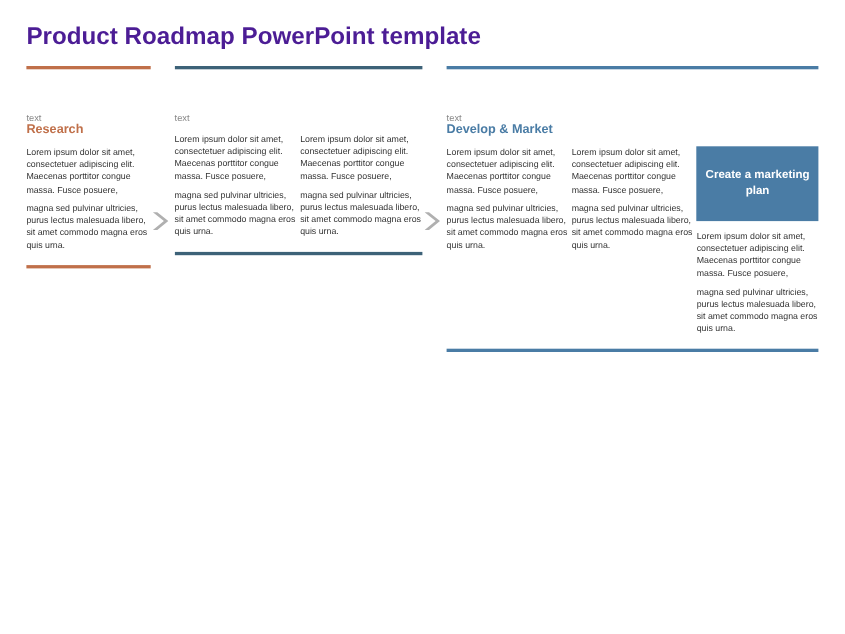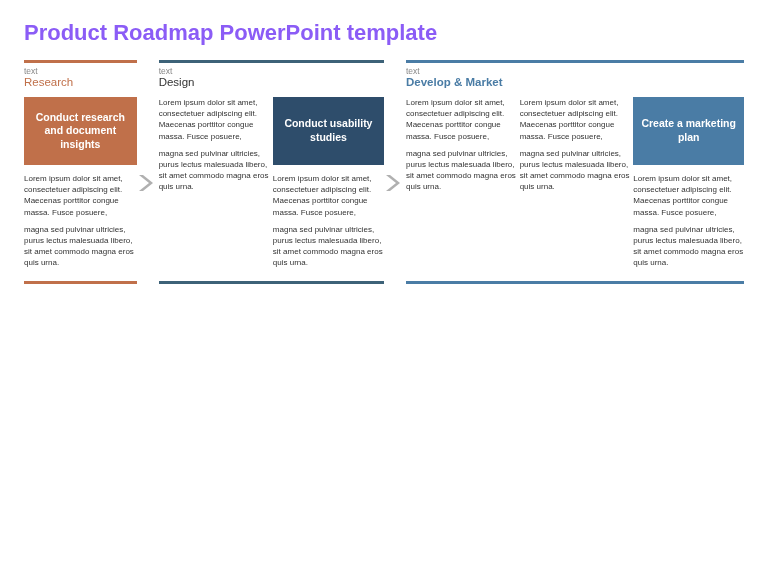--- a/index.html
+++ b/index.html
@@ -7,21 +7,21 @@
       font-family: Arial, sans-serif;
       background: #fff;
       width: 768px;
       height: 576px;
       overflow: hidden;
       padding: 20px 24px 16px 24px;
     }
     .page-title {
       font-size: 22px;
       font-weight: bold;
-      color: #8b5cf6;
+      color: #4c1d95;
       margin-bottom: 14px;
     }
 
     
     .card {
       padding: 7px 8px;
       font-size: 10.5px;
       font-weight: bold;
       color: #fff;
       text-align: center;
@@ -65,26 +65,27 @@
       padding: 3px 0 3px 0;
       margin-bottom: 6px;
     }
     .group-header.rh { border-top-color: #c0704a; }
     .group-header.dh { border-top-color: #3d6278; }
     .group-header.dvh { border-top-color: #4a7ca5; }
 
     .gh-label {
       font-size: 8.5px;
       color: #888;
+      margin-top: 36px;
     }
     .gh-title {
       font-size: 11.5px;
       color: #333;
     }
-    .gh-title.rcolor { color: #c0704a; font-weight: normal; }
+    .gh-title.rcolor { color: #c0704a; font-weight: bold; }
     .gh-title.dvcolor { color: #4a7ca5; font-weight: bold; }
 
     .inner-cols {
       display: flex;
       flex-direction: row;
       gap: 3px;
     }
     .inner-col { flex: 1; }
 
     .arrow-mid {
@@ -110,54 +111,51 @@
 
 <div class="main-row">
 
   <div class="group-wrap research-wrap">
     <div class="group-header rh">
       <div class="gh-label">text</div>
       <div class="gh-title rcolor">Research</div>
     </div>
     <div class="inner-cols">
       <div class="inner-col">
-        <div class="card research-card">Conduct research and document insights</div>
         <div class="body-text">
           <span class="bold">Lorem ipsum</span><span> dolor sit amet, consectetuer adipiscing elit. Maecenas porttitor congue massa. Fusce posuere,</span>
         </div>
         <div class="body-text">
           <span class="bold">magna sed</span><span> pulvinar ultricies, purus lectus malesuada libero, sit amet commodo magna eros quis urna.</span>
         </div>
       </div>
     </div>
     <div class="bottom-bar rbb"></div>
   </div>
 
   <div class="arrow-mid">
     <svg width="16" height="20" viewBox="0 0 16 20">
       <polygon points="0,2 10,10 0,18 4,18 14,10 4,2" fill="#b0b0b0"></polygon>
     </svg>
   </div>
 
   <div class="group-wrap design-wrap">
     <div class="group-header dh">
       <div class="gh-label">text</div>
-      <div class="gh-title">Design</div>
     </div>
     <div class="inner-cols">
       <div class="inner-col">
         <div class="body-text">
           <span class="bold">Lorem ipsum</span><span> dolor sit amet, consectetuer adipiscing elit. Maecenas porttitor congue massa. Fusce posuere,</span>
         </div>
         <div class="body-text">
           <span class="bold">magna sed</span><span> pulvinar ultricies, purus lectus malesuada libero, sit amet commodo magna eros quis urna.</span>
         </div>
       </div>
       <div class="inner-col">
-        <div class="card design-card">Conduct usability studies</div>
         <div class="body-text">
           <span class="bold">Lorem ipsum</span><span> dolor sit amet, consectetuer adipiscing elit. Maecenas porttitor congue massa. Fusce posuere,</span>
         </div>
         <div class="body-text">
           <span class="bold">magna sed</span><span> pulvinar ultricies, purus lectus malesuada libero, sit amet commodo magna eros quis urna.</span>
         </div>
       </div>
     </div>
     <div class="bottom-bar dbb"></div>
   </div>

